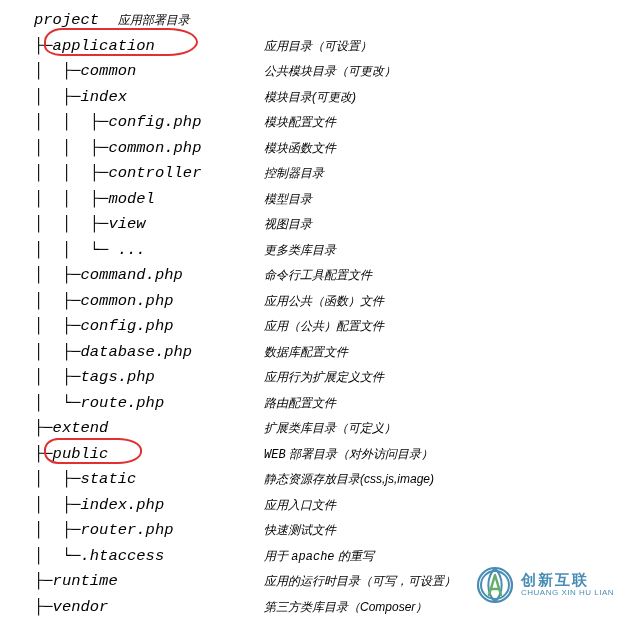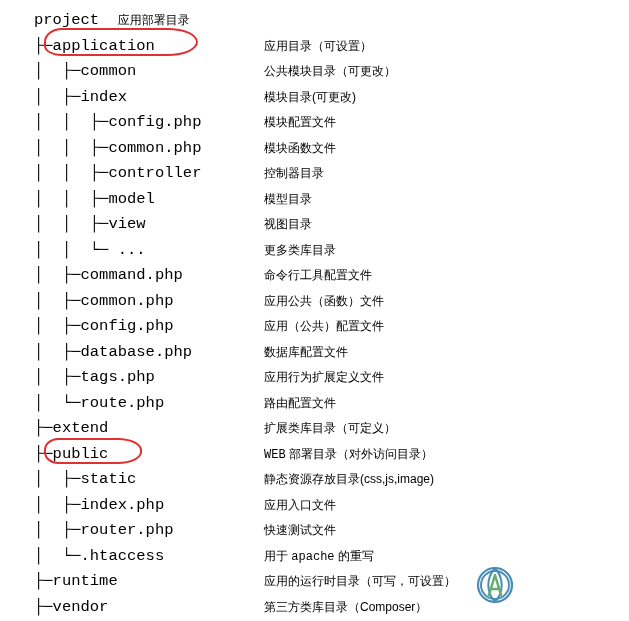--- a/index.html
+++ b/index.html
@@ -17,20 +17,21 @@
   }
   .tree-container {
     padding: 8px 0 0 34px;
     white-space: pre;
     font-family: Consolas, "Courier New", monospace;
   }
   .row {
     display: flex;
     align-items: baseline;
     height: 25.5px;
+    font-style: italic;
   }
   .tree-part {
     font-family: Consolas, "Courier New", monospace;
     min-width: 230px;
     font-size: 15.5px;
   }
   .desc-part {
     font-family: "Microsoft YaHei", "SimSun", sans-serif;
     font-size: 12px;
   }
@@ -111,13 +112,17 @@
   <div class="logo-icon">
     <svg viewBox="0 0 40 40" width="40" height="40">
       <circle cx="20" cy="20" r="17" fill="none" stroke="#2a7aa8" stroke-width="2.2"></circle>
       <path d="M6 20 A14 14 0 0 1 34 20" fill="none" stroke="#2a7aa8" stroke-width="2"></path>
       <path d="M6 20 A14 14 0 0 0 34 20" fill="none" stroke="#2a7aa8" stroke-width="2"></path>
       <path d="M20 3 A25 25 0 0 1 20 37" fill="none" stroke="#2a7aa8" stroke-width="2"></path>
       <path d="M20 3 A25 25 0 0 0 20 37" fill="none" stroke="#2a7aa8" stroke-width="2"></path>
       <path d="M14 30 L20 10 L26 30 M16 24 L24 24" fill="none" stroke="#4aa050" stroke-width="2.5" stroke-linecap="round" stroke-linejoin="round"></path>
     </svg>
   </div>
+  <div class="logo-text">
+    <div class="logo-cn">创新互联</div>
+    <div class="logo-en">CHUANG XIN HU LIAN</div>
+  </div>
 </div>
 
 </body></html>

